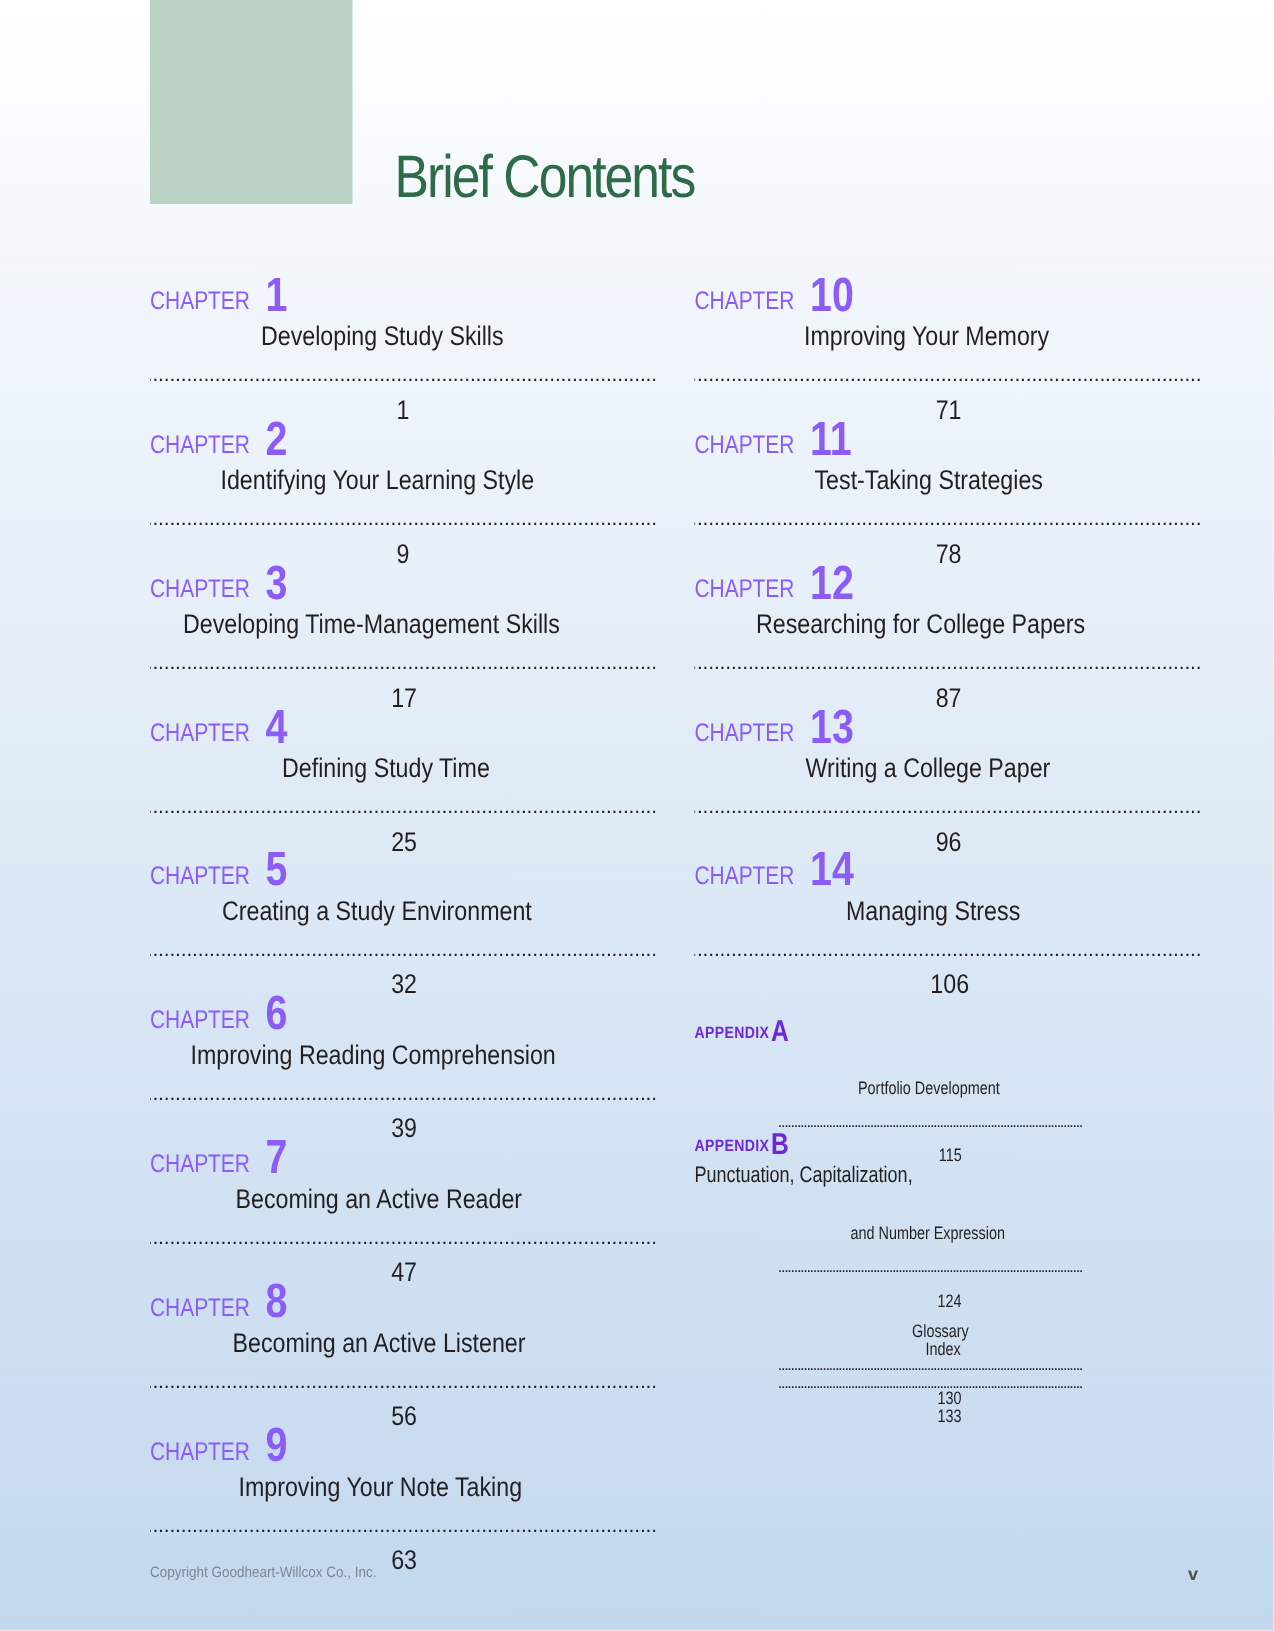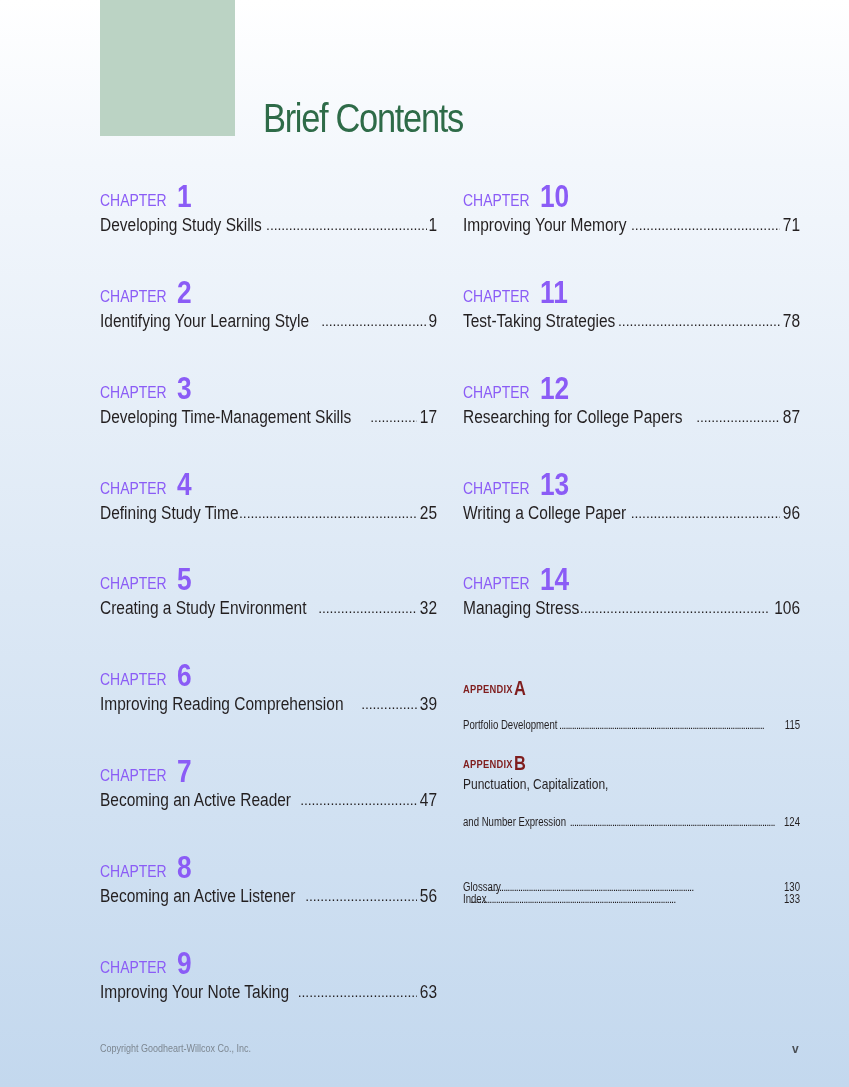--- a/index.html
+++ b/index.html
@@ -28,34 +28,34 @@
   .ch-label {
     font-size: 17px; letter-spacing: 0px; transform: scaleX(0.82); transform-origin: left bottom;
     display: inline-block; line-height: 1; padding-bottom: 3px;
   }
   .ch-num {
     font-size: 32px; font-weight: bold; line-height: 1; margin-left: -4px;
     transform: scaleX(0.82); transform-origin: left bottom; display: inline-block;
   }
   .line {
     display: flex; align-items: center; font-size: 18px; line-height: 24px;
-    white-space: nowrap; overflow: hidden;
+    white-space: nowrap; overflow: hidden; flex-direction: column;
   }
   .line .t { flex: 0 0 auto; transform: scaleX(0.86); transform-origin: left; display: inline-block; }
   .line .dots {
     flex: 1 1 auto; overflow: hidden; color: #231f20; letter-spacing: 1px;
     margin-left: -22px;
   }
   .line .dots::before {
     content: ". . . . . . . . . . . . . . . . . . . . . . . . . . . . . . . . . . . . . . . . . . . . . . . . . . . . . . . . . . . . . . . . . . . . . . . . . . . . . . . . . . . . . . . . . . . . . . . . .";
     letter-spacing: -2px; font-size: 14px;
   }
   .line .p { flex: 0 0 auto; transform: scaleX(0.86); transform-origin: right; display: inline-block; }
 
-  .app-head { height: 24px; display: flex; align-items: flex-end; color: #7f1d1d; }
+  .app-head { height: 24px; display: flex; align-items: flex-end; color: #6d28d9; }
   .app-label { font-size: 11px; font-weight: bold; letter-spacing: 0.3px; padding-bottom: 3px;
     transform: scaleX(0.85); transform-origin: left bottom; display: inline-block; }
   .app-letter { font-size: 20px; font-weight: bold; line-height: 1; margin-left: -8px;
     transform: scaleX(0.82); transform-origin: left bottom; display: inline-block; }
   .line.small { font-size: 12px; line-height: 22px; margin-top: 16px; }
   .line.small .dots::before { font-size: 11px; }
   .line.small .t, .line.small .p { transform: scaleX(0.8); }
   .subline { font-size: 15px; line-height: 22px; transform: scaleX(0.8); transform-origin: left; white-space: nowrap; }
 
   .footer-copy {

